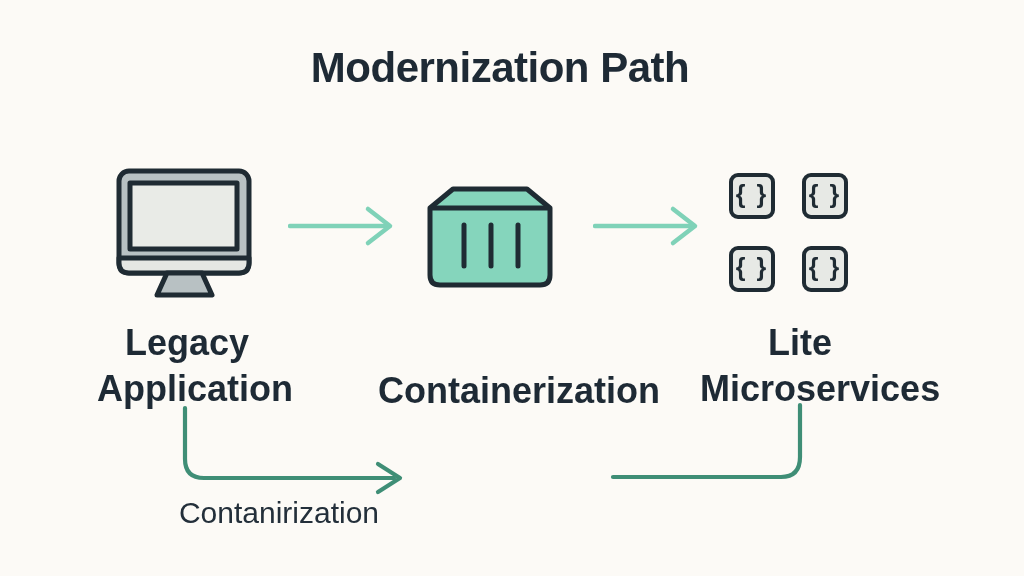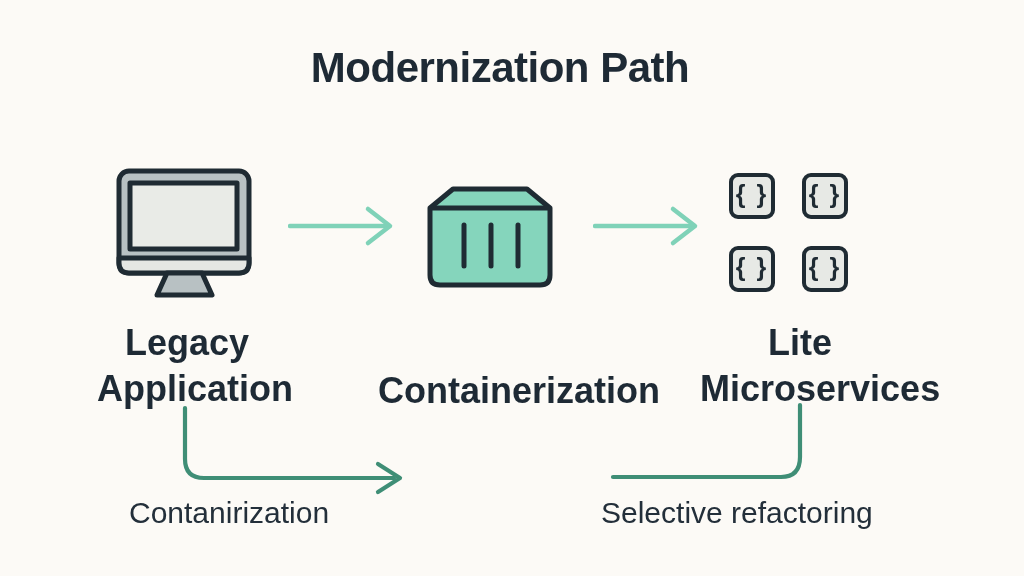--- a/index.html
+++ b/index.html
@@ -28,21 +28,21 @@
     font-size:42px;font-weight:700;letter-spacing:-0.5px;color:var(--text-dark);
   }
   .stage-label{
     position:absolute;top:320px;text-align:center;
     font-size:36px;font-weight:700;line-height:1.28;color:var(--text-dark);
   }
   #label-legacy{left:97px;width:180px;}
   #label-container{left:369px;width:300px;margin-top:48px;}
   #label-micro{left:700px;width:200px;}
   .annotation-label{
-    position:absolute;top:496px;text-align:left;
+    position:absolute;top:496px;text-align:center;
     font-size:30px;font-weight:400;color:var(--text-medium);
   }
   #annotation-left{left:129px;width:300px;}
   #annotation-right{left:601px;width:300px;}
 
   svg{position:absolute;display:block;}
   #icon-monitor{left:116px;top:168px;}
   #icon-container{left:427px;top:186px;}
   #arrow-1{left:288px;top:205px;}
   #arrow-2{left:593px;top:205px;}
@@ -124,15 +124,14 @@
   <div id="label-container" class="stage-label">Containerization</div>
   <div id="label-micro" class="stage-label">Lite Microservices</div>
 
   <svg id="connector-overlay" width="1024" height="576" viewBox="0 0 1024 576" aria-hidden="true">
     <path class="dark-arrow" d="M185 408 L185 459 Q185 478 204 478 L394 478"></path>
     <path class="dark-arrow" d="M378 464 L400 478 L378 492"></path>
     <path class="dark-arrow" d="M800 405 L800 457 Q800 477 781 477 L613 477"></path>
   </svg>
 
   <div id="annotation-left" class="annotation-label">Contanirization</div>
-  <div id="annotation-right" class="annotation-label">Selective refactoring</div>
 
 </div>
 
 </body></html>

